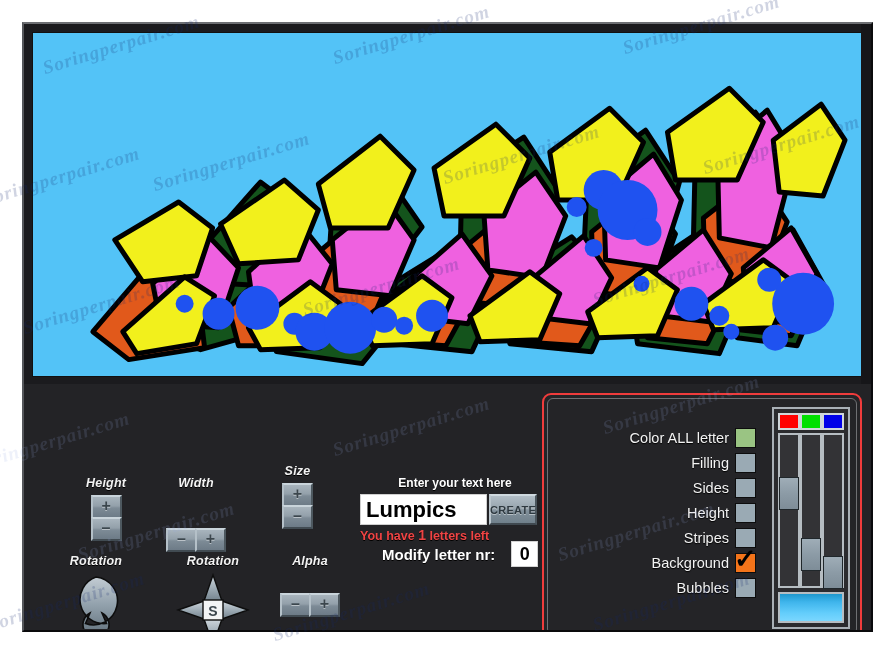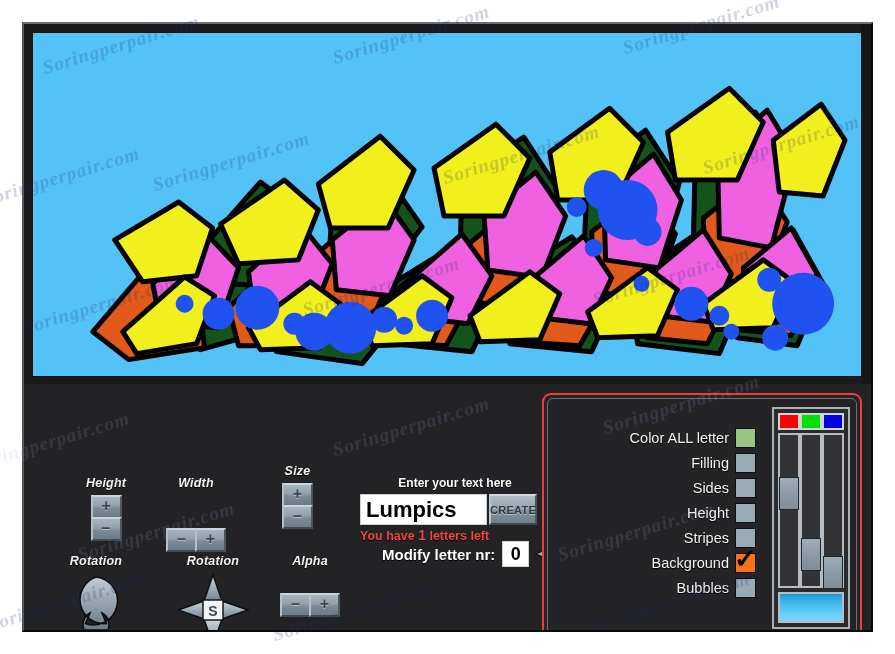--- a/index.html
+++ b/index.html
@@ -124,21 +124,21 @@
   }
   #letters-left{
     margin-top:2px;color:#ef4444;font-size:12.5px;font-weight:bold;
     text-shadow:0 1px 0 #000;text-align:left;white-space:nowrap;
   }
   #letters-left .num{font-size:14px;}
 
   
   #modify-row{
     position:absolute;left:358px;top:156px;
-    display:flex;align-items:center;
+    display:flex;align-items:center;gap:9px;
   }
   #modify-label{
     color:#ffffff;font-size:15px;font-weight:bold;
     text-shadow:0 1px 0 #000;margin-right:7px;white-space:nowrap;
   }
   #modify-value{
     width:27px;height:26px;background:#fff;color:#000;
     border:1px solid #d3d3d3;box-sizing:border-box;
     display:flex;align-items:center;justify-content:center;
     font-size:18px;font-weight:bold;

